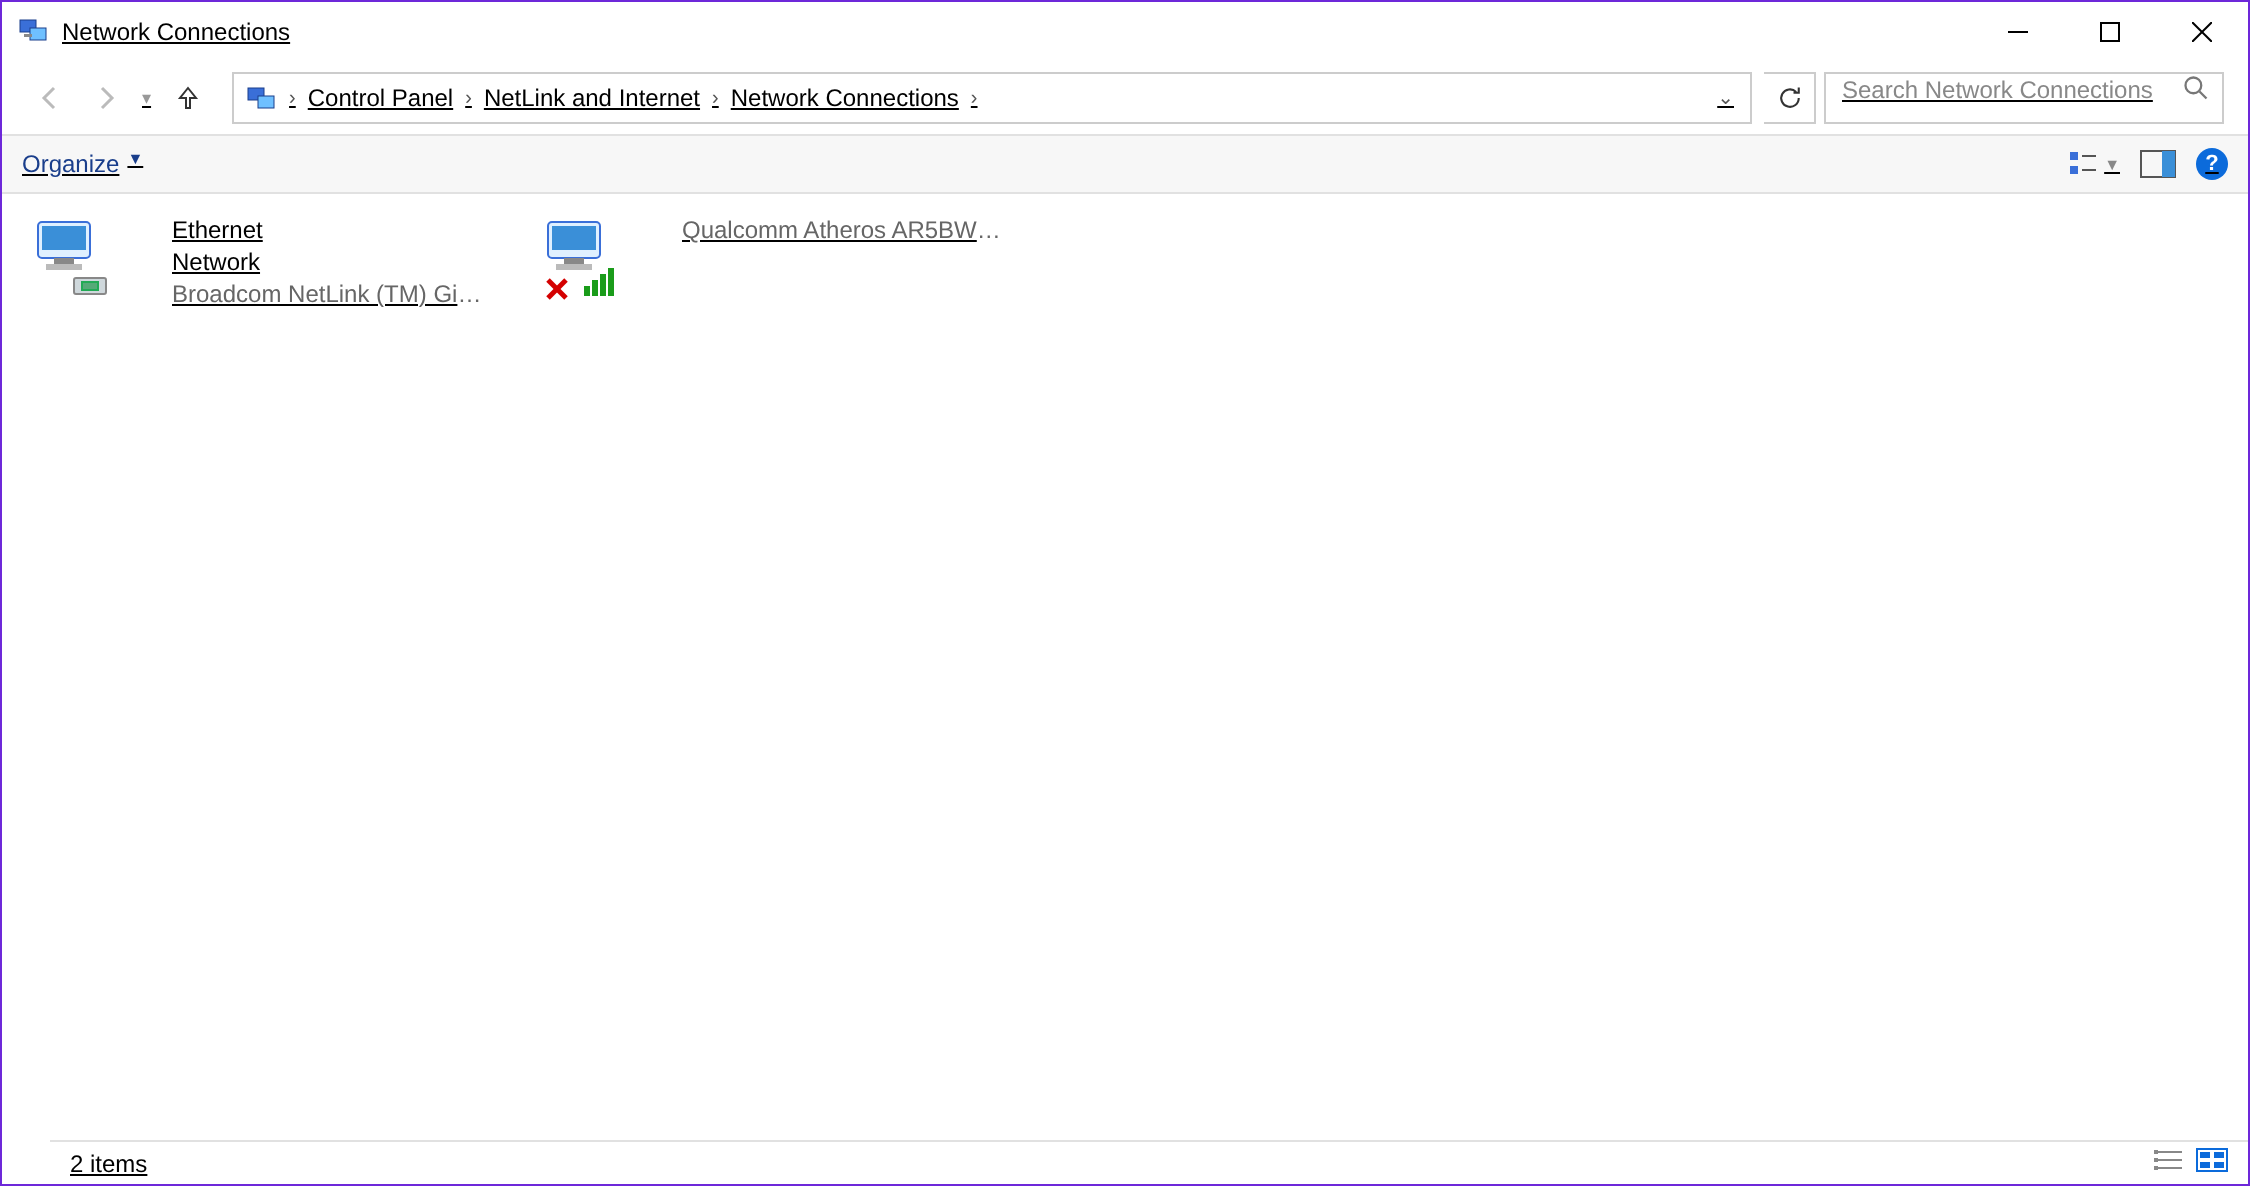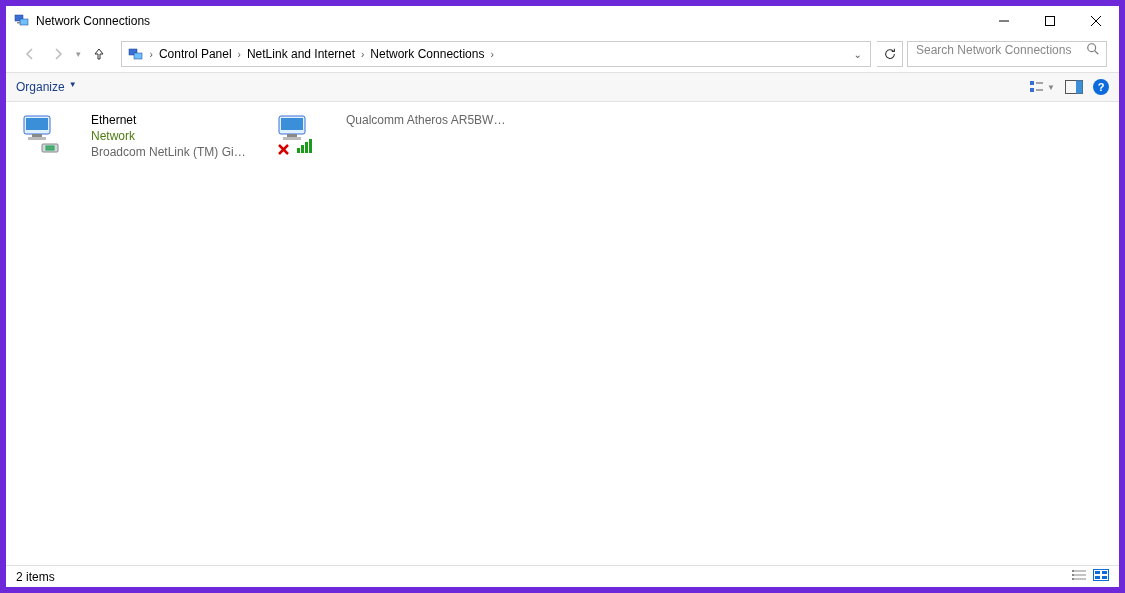--- a/index.html
+++ b/index.html
@@ -1,19 +1,19 @@
 <!DOCTYPE html>
 <html><head>
 <meta charset="utf-8">
 <style>
   * { box-sizing: border-box; }
   html, body { margin: 0; padding: 0; font-family: "Segoe UI", Tahoma, sans-serif; font-size: 12px; color: #000; }
   .window {
-    width: 1125px; height: 593px; border: 6px solid #6d28d9; background: #fff;
-    display: flex; flex-direction: column; position: relative;
+    width: 1125px; height: 593px; border: 1px solid #6d28d9; background: #fff;
+    display: flex; flex-direction: column; position: relative; text-decoration: underline;
   }
 
   
   .title-bar {
     height: 30px; display: flex; align-items: center; justify-content: space-between;
     padding-left: 8px; background: #fff;
   }
   .title-left { display: flex; align-items: center; gap: 6px; }
   .title-text { font-size: 12px; }
   .win-controls { display: flex; height: 100%; }
@@ -67,27 +67,27 @@
     flex:1; overflow:auto; padding:8px 12px; display:flex; flex-wrap:wrap; gap:18px 20px;
     align-content:flex-start;
   }
   .conn-item {
     width: 235px; display:flex; align-items:flex-start; gap:6px; padding:2px;
     cursor:default;
   }
   .conn-icon { width:42px; height:44px; position:relative; flex-shrink:0; }
   .conn-texts { display:flex; flex-direction:column; line-height:16px; min-width:0;margin-left:23px; }
   .conn-name { color:#000; white-space:nowrap; overflow:hidden; text-overflow:ellipsis; }
-  .conn-status { color:#4d7c0f; white-space:nowrap; overflow:hidden; text-overflow:ellipsis; }
+  .conn-status { color:#000000; white-space:nowrap; overflow:hidden; text-overflow:ellipsis; }
   .conn-device { color:#666; white-space:nowrap; overflow:hidden; text-overflow:ellipsis; }
 
   
   .status-bar {
     height:22px; border-top:1px solid #e1e1e1; display:flex; align-items:center;
-    justify-content:space-between; padding:0 10px; font-size:12px;
+    justify-content:space-between; padding:0 10px; font-size:12px;margin-left:24px;
   }
   .view-mode-icons { display:flex; gap:6px; color:#555; }
   .view-mode-icons .sel { color:#0c6bdb; }
 
 </style>
 </head>
 <body>
 
 <div class="window">
 

